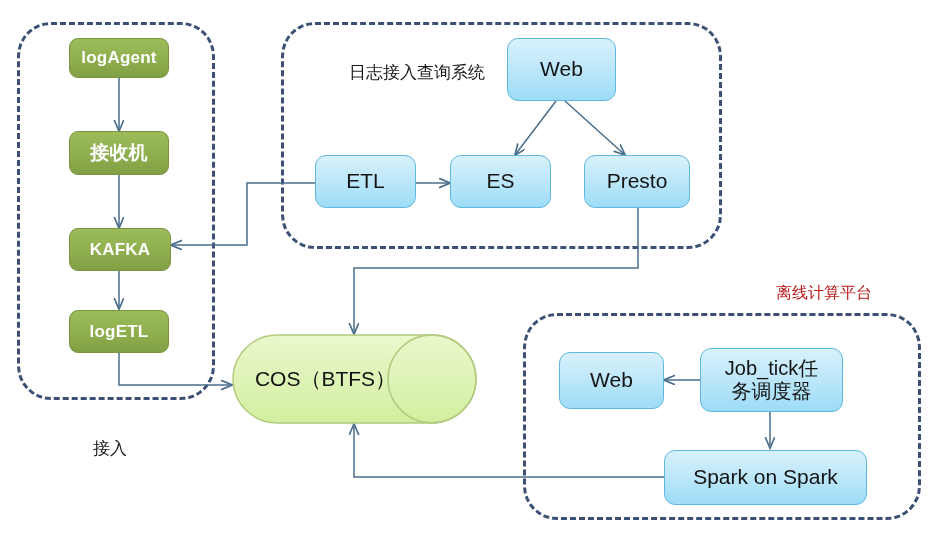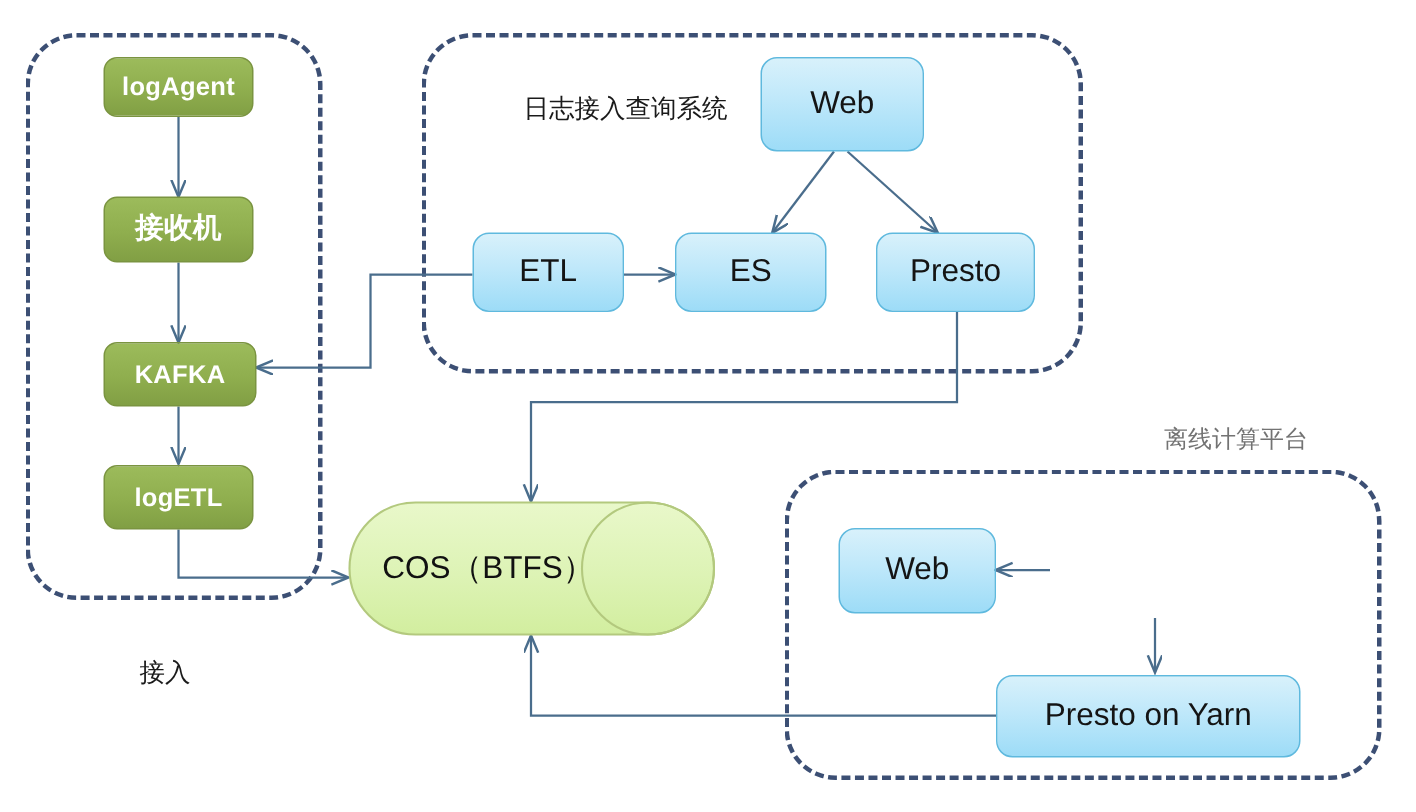--- a/index.html
+++ b/index.html
@@ -80,21 +80,21 @@
     box-sizing: border-box;
     line-height: 1.25;
   }
   .plain-label {
     position: absolute;
     color: #1a1a1a;
     font-size: 17px;
     white-space: nowrap;
   }
   .plain-label.red {
-    color: #737373;
+    color: #b91c1c;
     font-size: 16px;
   }
 </style>
 </head>
 <body>
 
 <div id="stage">
 
   <div class="group-box" style="left:17px; top:22px; width:198px; height:378px;"></div>
 
@@ -183,23 +183,27 @@
     <div class="cyl-label">
       <span>COS</span>
       <span>（BTFS）</span>
     </div>
   </div>
 
   <div class="node node-blue" style="left:559px; top:352px; width:105px; height:57px;">
     <span>Web</span>
   </div>
 
+  <div class="node node-blue small-pad" style="left:700px; top:348px; width:143px; height:64px; flex-direction:column;">
+    <span>Job_tick任</span>
+    <span>务调度器</span>
+  </div>
 
   <div class="node node-blue" style="left:664px; top:450px; width:203px; height:55px;">
-    <span>Presto on Yarn</span>
+    <span>Spark on Spark</span>
   </div>
 
   <div class="plain-label" style="left:349px; top:61px;">
     <span>日志接入查询系统</span>
   </div>
 
   <div class="plain-label red" style="left:776px; top:283px;">
     <span>离线计算平台</span>
   </div>
 

